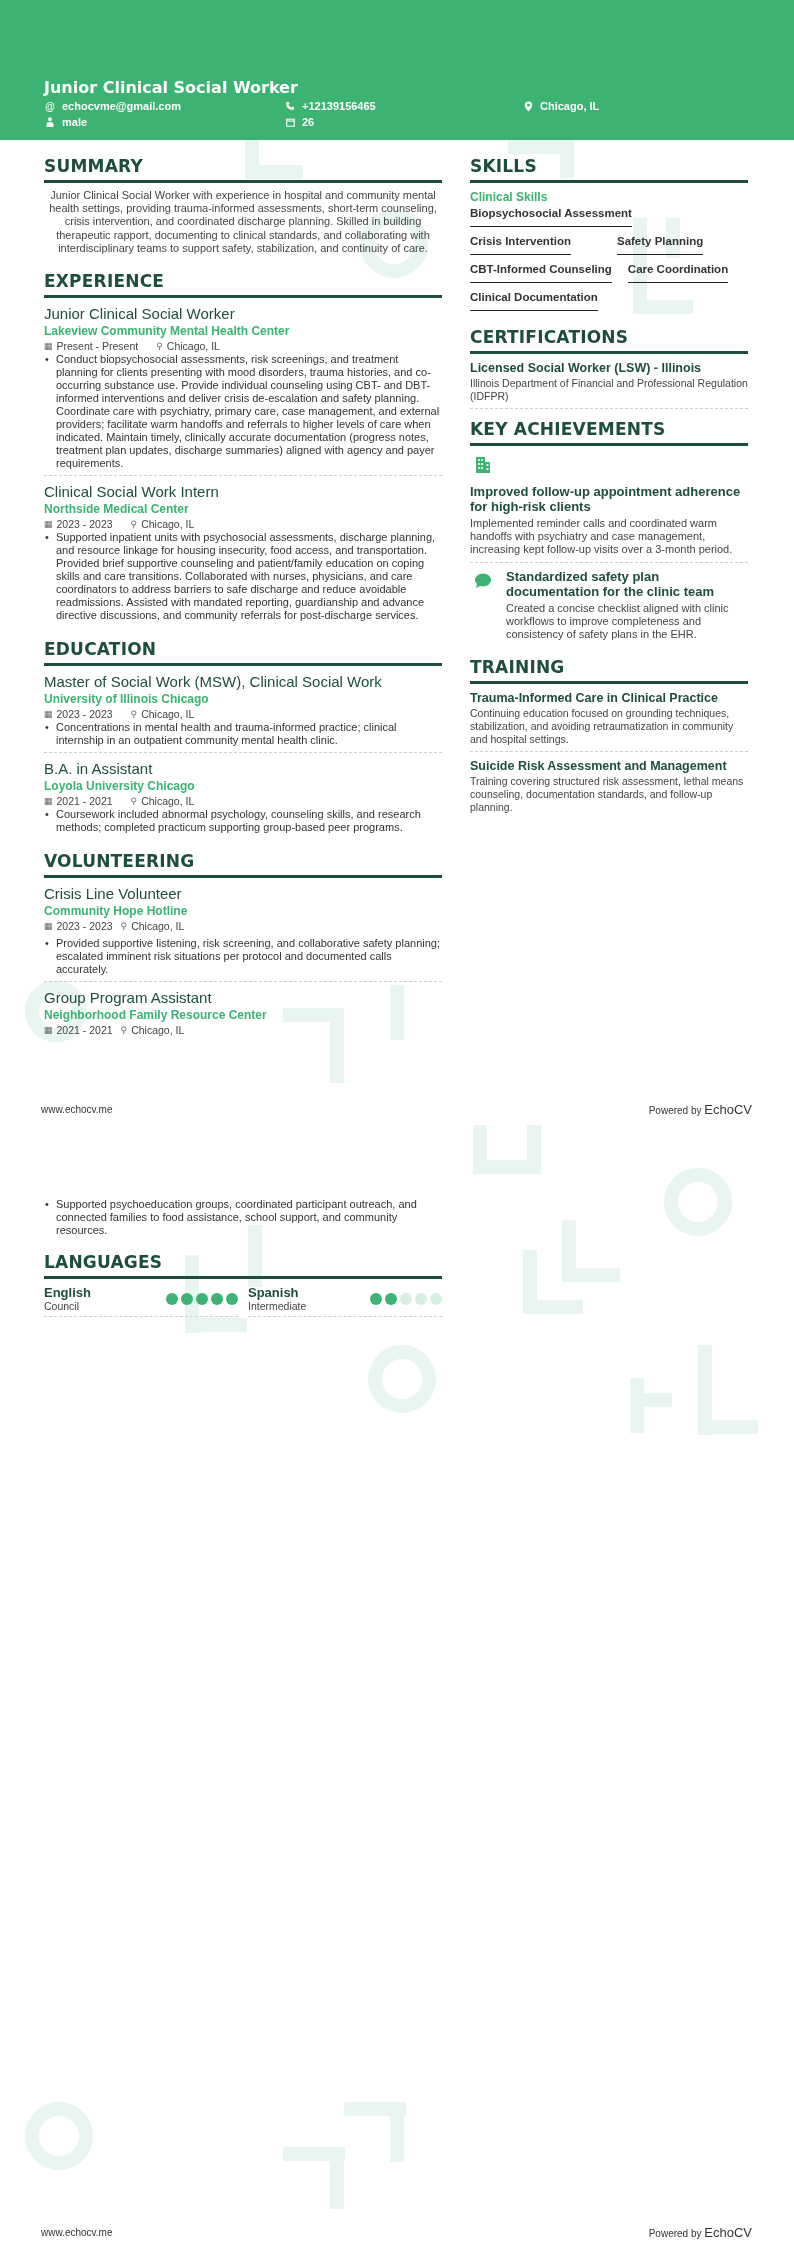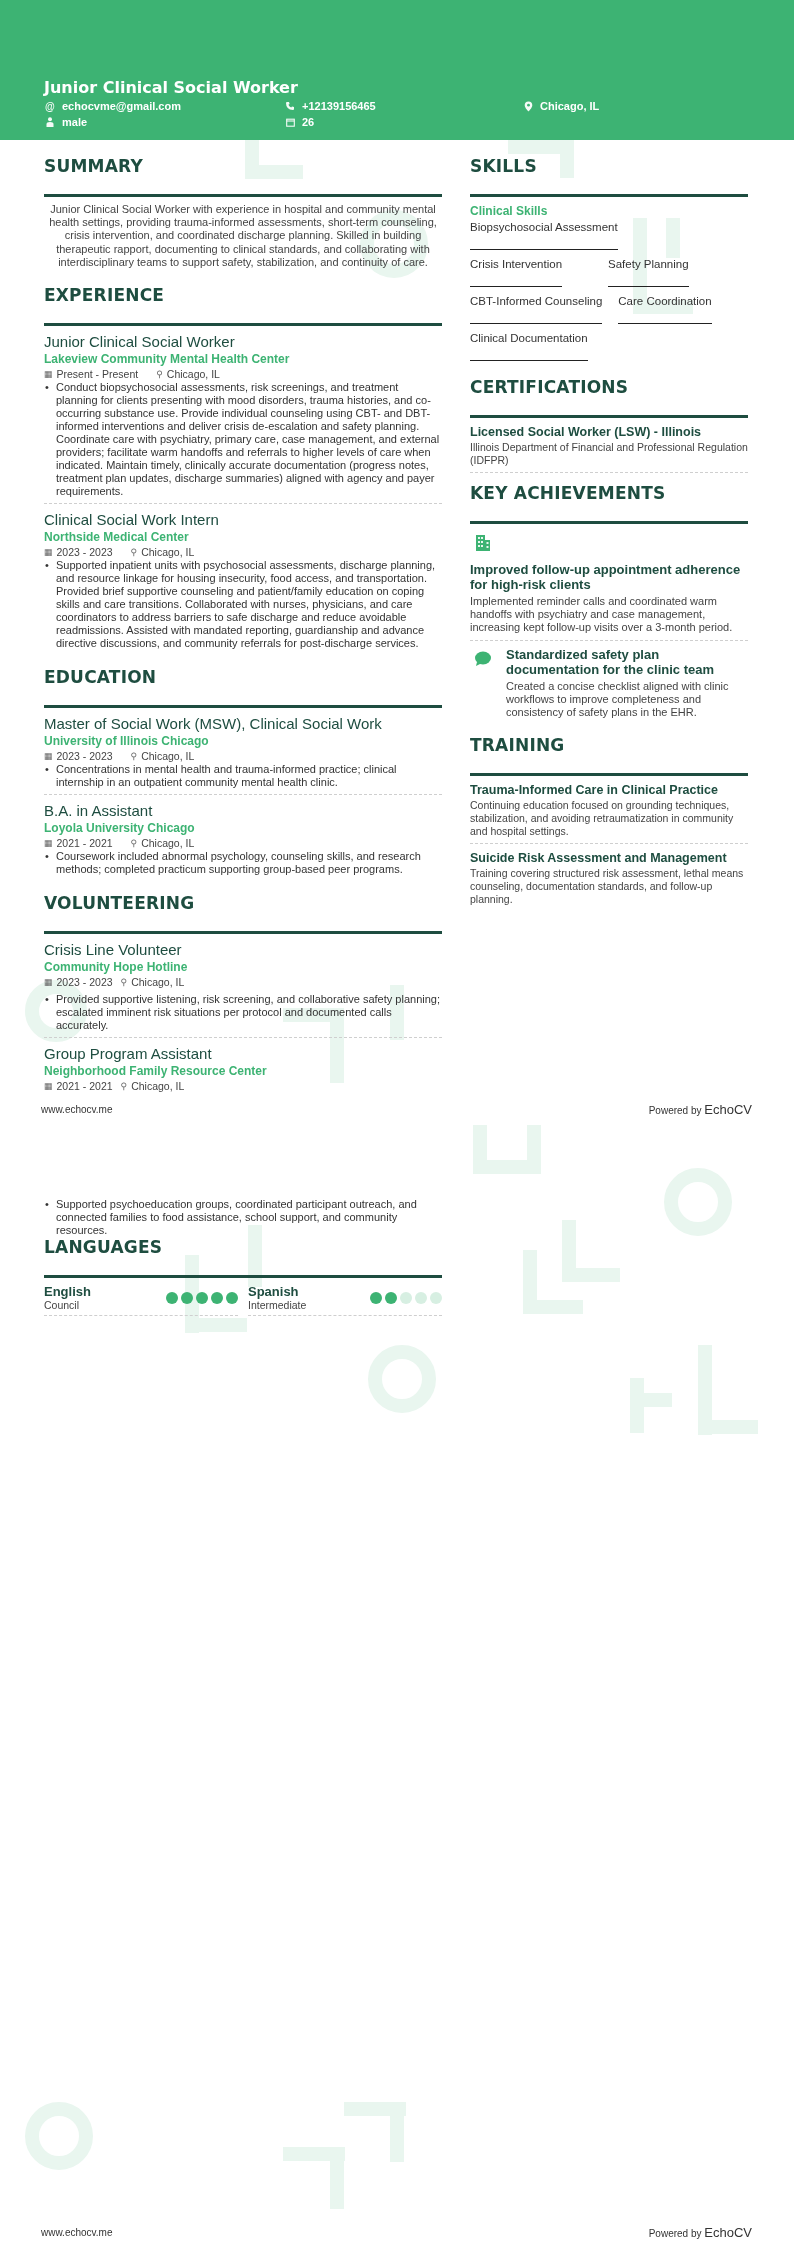--- a/index.html
+++ b/index.html
@@ -13,39 +13,39 @@
   .header { position: absolute; left: 0; top: 0; width: 794px; height: 140px; background: #3db373; z-index: 2; color: #fff; }
   .header .name { position: absolute; left: 44px; top: 40px; font-size: 34px; font-weight: 700; letter-spacing: 0.5px; font-family: "DejaVu Sans", sans-serif; }
   .header .role { position: absolute; left: 44px; top: 78px; font-size: 16px; font-weight: 700; font-family: "DejaVu Sans", sans-serif; }
   .header .contact { position: absolute; font-size: 11px; font-weight: 700; display: flex; align-items: center; gap: 6px; }
   .header .contact .ic { width: 12px; display: inline-flex; justify-content: center; font-size: 10px; opacity: 0.95; }
 
   .col { position: absolute; z-index: 1; }
   .left { left: 44px; width: 398px; }
   .right { left: 470px; width: 278px; }
 
-  .sec-title { font-size: 17px; font-weight: 700; color: #1e4d40; font-family: "DejaVu Sans", sans-serif; letter-spacing: 0.2px; padding-bottom: 18px; border-bottom: 3px solid #1e4d40; margin-bottom: 6px; }
+  .sec-title { font-size: 17px; font-weight: 700; color: #1e4d40; font-family: "DejaVu Sans", sans-serif; letter-spacing: 0.2px; padding-bottom: 4px; border-bottom: 3px solid #1e4d40; margin-bottom: 6px; }
 
   .summary { font-size: 11px; line-height: 13.2px; color: #444; text-align: center; }
 
   .entry { padding-bottom: 5px; }
   .entry.sep { border-bottom: 1px dashed #cfcfcf; margin-bottom: 6px; }
   .entry-title { font-size: 15px; color: #1e4d40; line-height: 19px; }
   .entry-org { font-size: 12px; font-weight: 700; color: #3db373; line-height: 16px; }
   .meta { font-size: 10.5px; color: #444; display: flex; gap: 18px; line-height: 14px; }
   .meta span.item { display: inline-flex; align-items: center; gap: 4px; }
   .meta.tight { gap: 8px; }
   .meta .ic { font-size: 9px; color: #666; }
   .bullets { list-style: none; font-size: 11px; line-height: 13px; color: #333; }
   .bullets li { position: relative; padding-left: 12px; }
   .bullets li::before { content: "•"; position: absolute; left: 1px; top: 0; }
 
   .skill-cat { font-size: 12px; font-weight: 700; color: #3db373; line-height: 16px; }
   .skill-tags { display: flex; flex-wrap: wrap; column-gap: 16px; row-gap: 6px; }
-  .skill-tag { font-size: 11.5px; font-weight: 400; color: #333; border-bottom: 1.5px solid #222; padding-bottom: 14px; line-height: 16px; }
+  .skill-tag { font-size: 11.5px; font-weight: 700; color: #333; border-bottom: 1.5px solid #222; padding-bottom: 5px; line-height: 16px; }
 
   .cert-name { font-size: 12.5px; font-weight: 700; color: #1e4d40; line-height: 17px; }
   .cert-issuer { font-size: 10.5px; color: #444; line-height: 13px; }
 
   .ach { display: flex; gap: 10px; padding-bottom: 6px; }
   .ach.sep { border-bottom: 1px dashed #cfcfcf; margin-bottom: 6px; flex-direction: column; }
   .ach .aic { width: 26px; flex: none; padding-top: 4px; display: flex; justify-content: center; }
   .ach-title { font-size: 13px; font-weight: 700; color: #1e4d40; line-height: 15px; }
   .ach-desc { font-size: 11px; color: #444; line-height: 13px; margin-top: 3px; }
 
@@ -333,21 +333,21 @@
 
 <div class="footer" style="left:41px;top:1104px;">www.echocv.me</div>
 <div class="footer" style="right:42px;top:1102px;">
   <span>Powered by </span><span class="brand">EchoCV</span>
 </div>
 
 <div class="col left" style="top:1198px;">
   <ul class="bullets">
     <li>Supported psychoeducation groups, coordinated participant outreach, and connected families to food assistance, school support, and community resources.</li>
   </ul>
-  <section style="">
+  <section style="margin-top:15px;">
     <h2 class="sec-title">LANGUAGES</h2>
     <div class="lang-row">
       <div class="lang">
         <div>
           <div class="lang-name">English</div>
           <div class="lang-level">Council</div>
         </div>
         <div class="dots">
           <span class="dot"></span>
           <span class="dot"></span>

